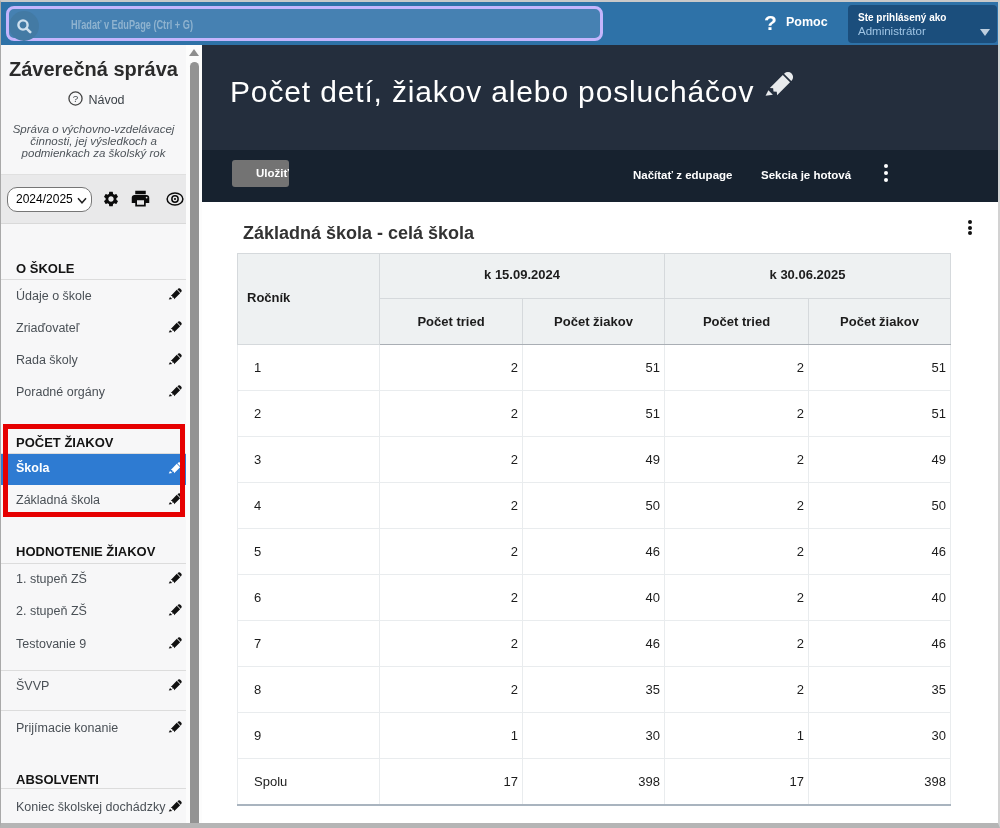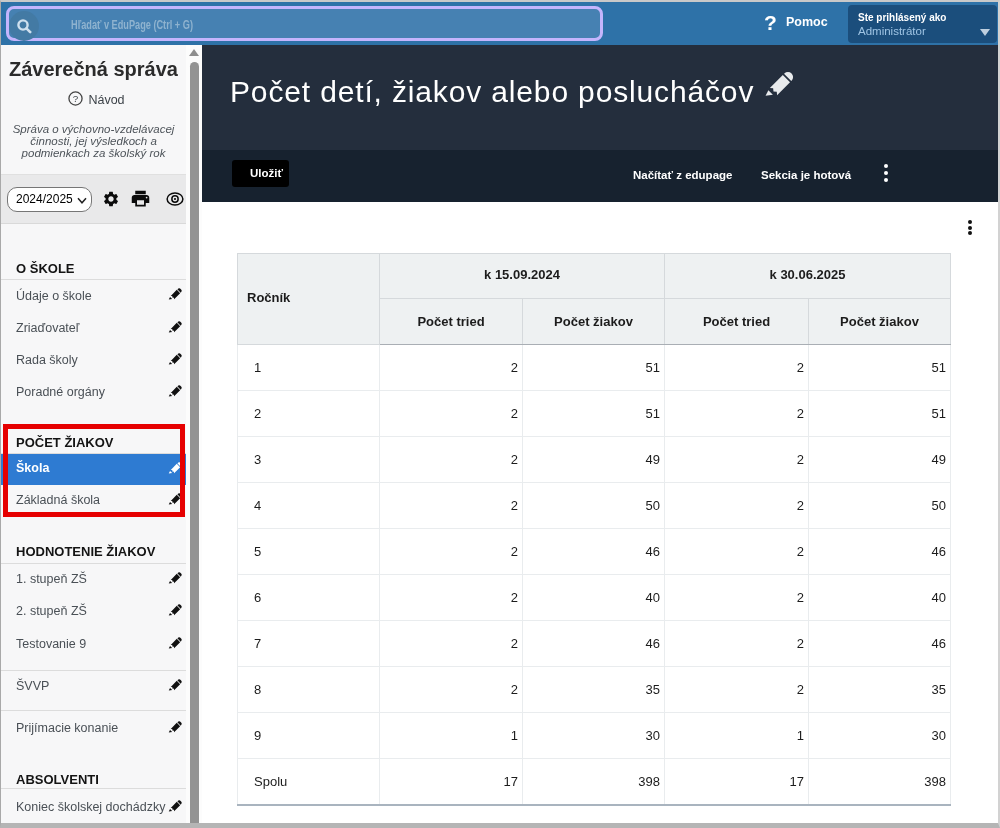--- a/index.html
+++ b/index.html
@@ -55,22 +55,22 @@
 #sbar .up { position:absolute; left:3px; top:4px; width:0; height:0;
   border-left:5px solid transparent; border-right:5px solid transparent; border-bottom:7px solid #8f8f8f; }
 #sbar .thumb { position:absolute; left:3.5px; top:17px; width:9px; bottom:0;
   background:#939393; border-radius:5px 5px 0 0; }
 
 #main { position:absolute; left:201px; top:43px; width:796px; height:778px; background:#fff; }
 #mhead { position:absolute; left:0; top:0; width:796px; height:105px; background:#242e3d; }
 #mhead .t { position:absolute; left:28px; top:31px; font-size:30px; letter-spacing:0.85px; color:#fff; line-height:31px; }
 #mhead svg { position:absolute; left:562px; top:26px; }
 #mtool { position:absolute; left:0; top:105px; width:796px; height:52px; background:#17222f; }
-#btn-save { position:absolute; left:30px; top:10px; width:57px; height:27px; background:#000000;
-  border-radius:3px; color:#fff; font-size:11.5px; font-weight:bold; text-align:center; line-height:27px;padding-left:12px; }
+#btn-save { position:absolute; left:30px; top:10px; width:57px; height:27px; background:#737373;
+  border-radius:3px; color:#fff; font-size:11.5px; font-weight:bold; text-align:right; line-height:27px;padding-left:12px; }
 .toolt { position:absolute; top:19px; color:#fff; font-weight:bold; font-size:11.5px; }
 .vdots { position:absolute; }
 .vdots span { display:block; width:4px; height:4px; border-radius:50%; margin:0 0 3px 0; }
 
 #ctitle { position:absolute; left:41px; top:179px; font-size:18px; font-weight:bold; color:#333; line-height:18px; }
 #cdots { right:26px; top:175px; }
 #cdots span { background:#111; margin-bottom:1.5px; }
 #tdots { left:682px; top:14px; }
 #tdots span { background:#fff; }
 table { position:absolute; left:35px; top:208px; width:713px; border-collapse:collapse; table-layout:fixed; }
@@ -224,20 +224,21 @@
     <div id="mtool">
       <div id="btn-save">Uložiť</div>
       <div class="toolt" style="left:431px;">Načítať z edupage</div>
       <div class="toolt" style="left:559px;">Sekcia je hotová</div>
       <div class="vdots" id="tdots">
           <span></span>
           <span></span>
           <span></span>
         </div>
     </div>
+    <div id="ctitle">Základná škola - celá škola</div>
     <div class="vdots" id="cdots">
         <span></span>
         <span></span>
         <span></span>
       </div>
     <table>
       <colgroup>
           <col style="width:142px">
           <col style="width:143px">
           <col style="width:142px">

